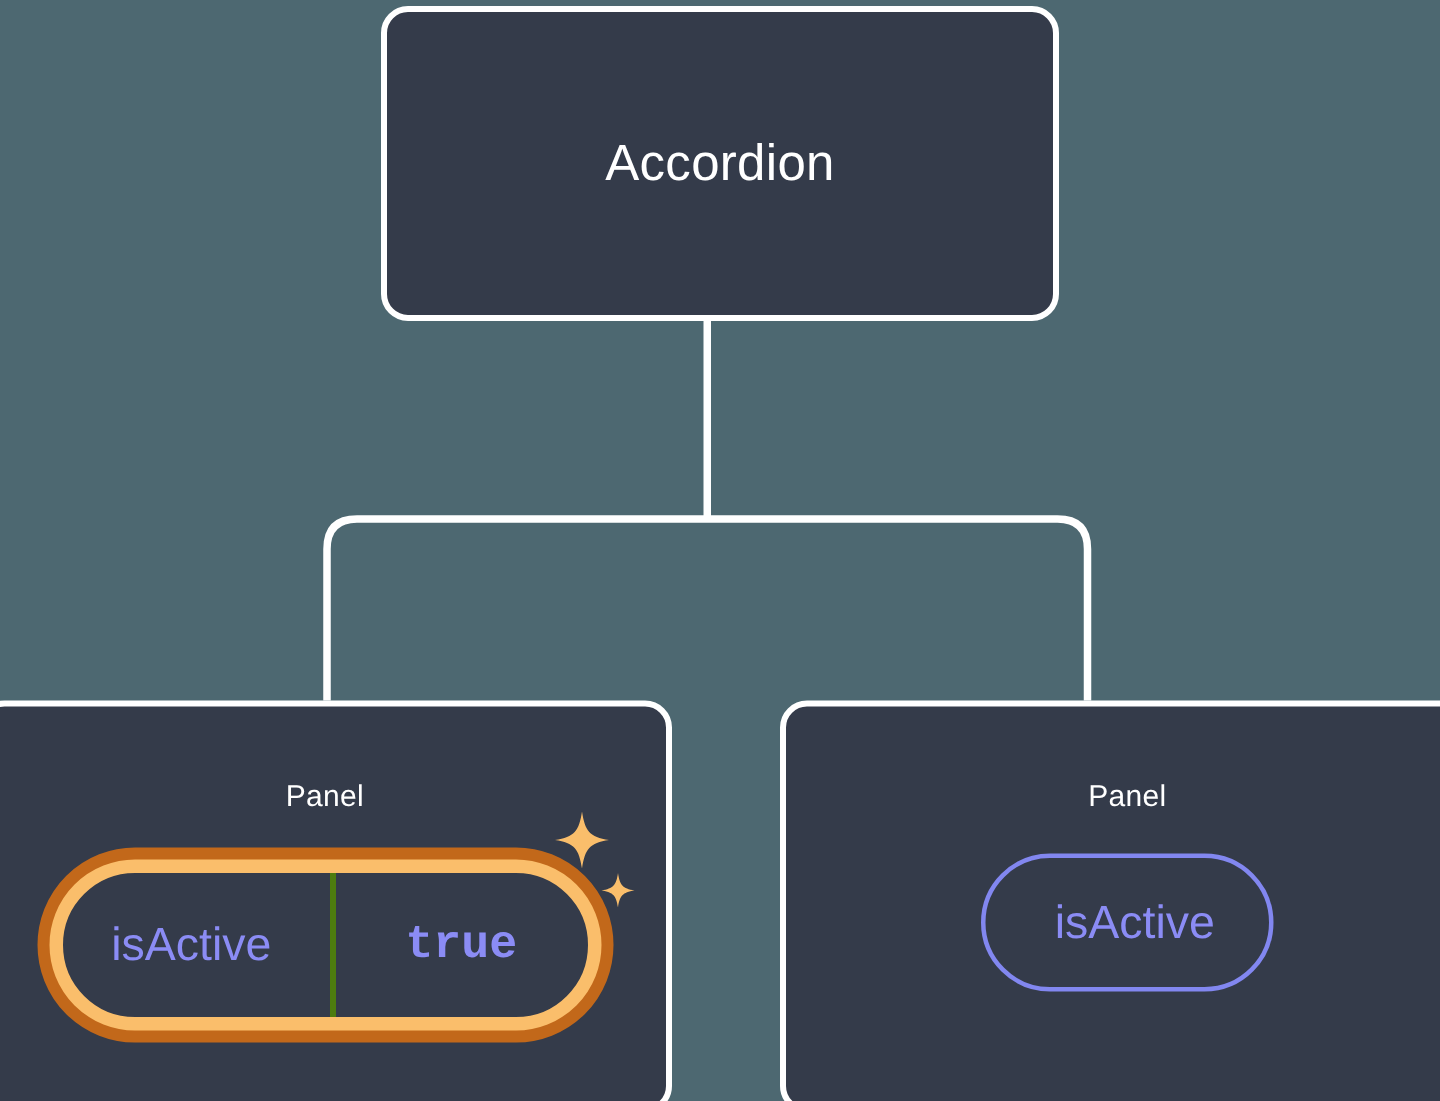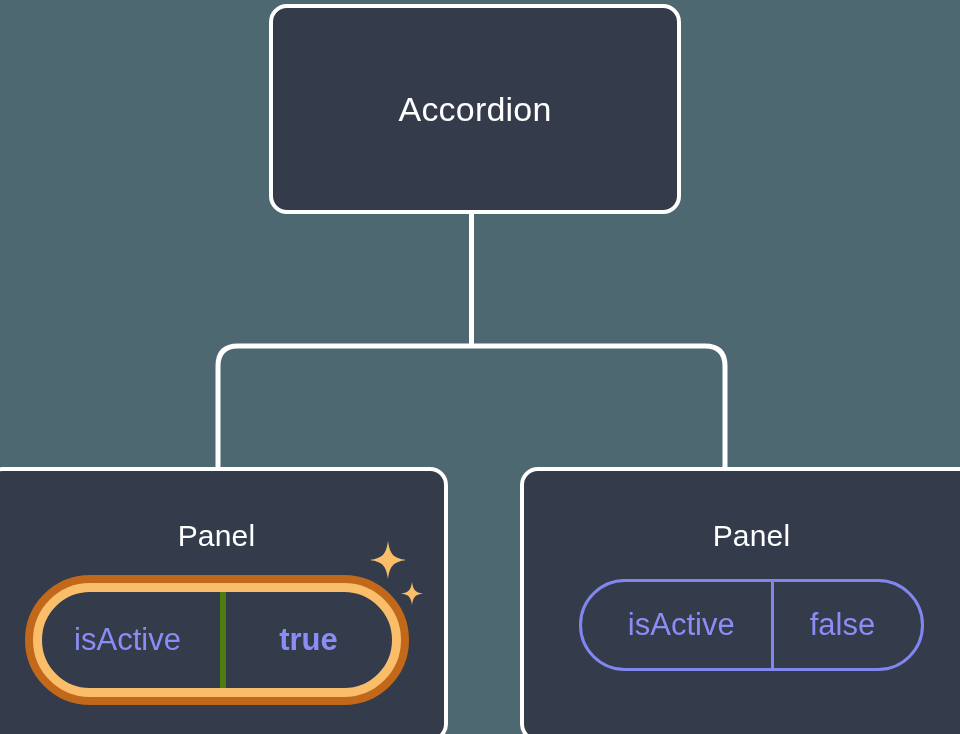--- a/index.html
+++ b/index.html
@@ -35,23 +35,23 @@
   
   .node {
     position: absolute;
     background: #343b4a;
     border: 4px solid #ffffff;
     border-radius: 18px;
     box-sizing: border-box;
   }
 
   .node-root {
-    left: 269px;
+    left: 254px;
     top: 4px;
-    width: 412px;
+    width: 452px;
     height: 210px;
     display: flex;
     align-items: center;
     justify-content: center;
   }
 
   .node-title {
     color: #ffffff;
     font-size: 34px;
     line-height: 1;
@@ -62,21 +62,21 @@
 
   .node-leaf {
     top: 467px;
     height: 275px;
     display: flex;
     flex-direction: column;
     align-items: center;
   }
 
   .node-leaf .node-title {
-    font-size: 30px;
+    font-size: 20px;
     margin-top: 50px;
   }
 
   .node-left {
     left: -15px;
     width: 463px;
   }
 
   .node-right {
     left: 520px;
@@ -148,22 +148,23 @@
     align-items: stretch;
   }
 
   .prop-highlight .prop-key {
     flex: 0 0 178px;
     padding-right: 6px;
   }
 
   .prop-highlight .prop-val {
     flex: 1 1 auto;
-    border-left: 6px solid #4d7c0f;
+    border-left: 4px solid #4d7c0f;
     font-weight: bold;
+    font-family: Liberation Mono, monospace;
   }
 
   
   .sparkles {
     position: absolute;
     right: 18px;
     top: 68px;
     width: 60px;
     height: 74px;
     pointer-events: none;
@@ -201,17 +202,16 @@
       <path d="M22 2 C24 15 27 19 40 21 C27 23 24 27 22 40 C20 27 17 23 4 21 C17 19 20 15 22 2 Z" fill="#fabe6b"></path>
       <path d="M46 43 C47.2 51 49 53.4 57 54.6 C49 55.8 47.2 58.2 46 66 C44.8 58.2 43 55.8 35 54.6 C43 53.4 44.8 51 46 43 Z" fill="#fabe6b"></path>
     </svg>
   </div>
 
   <div class="node node-leaf node-right">
     <div class="node-title">Panel</div>
 
     <div class="prop-row prop-plain">
       <div class="prop-cell prop-key">isActive</div>
-      <div class="prop-cell prop-val">false</div>
     </div>
   </div>
 
 </div>
 
 </body></html>

